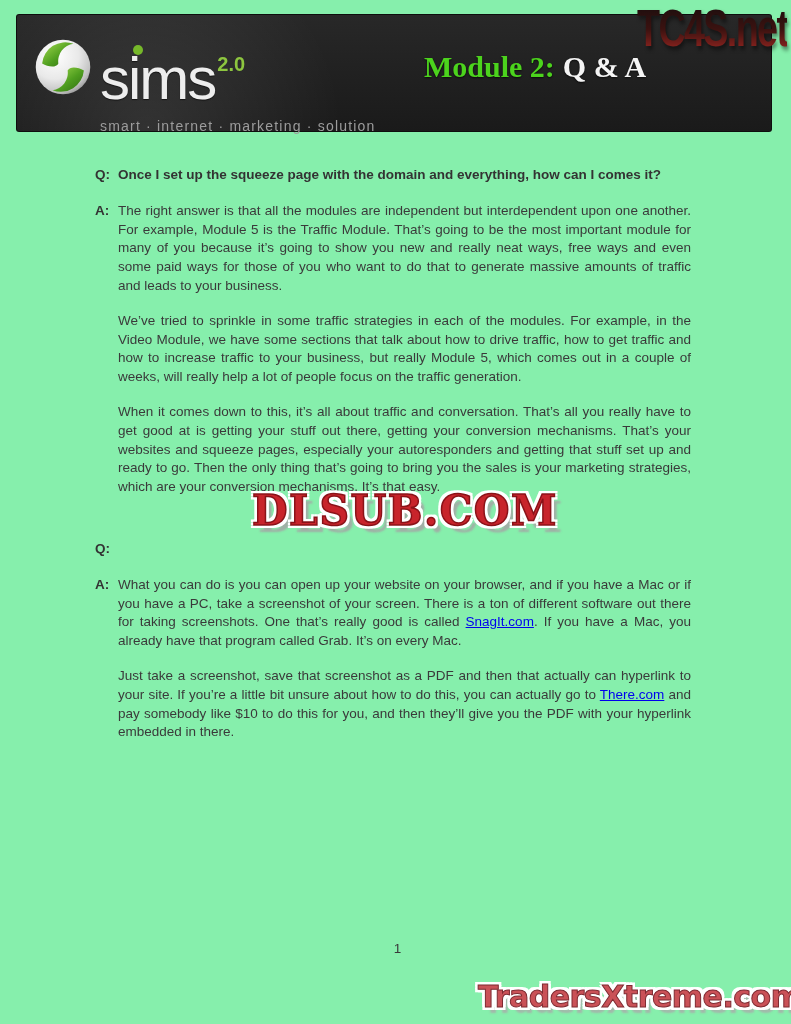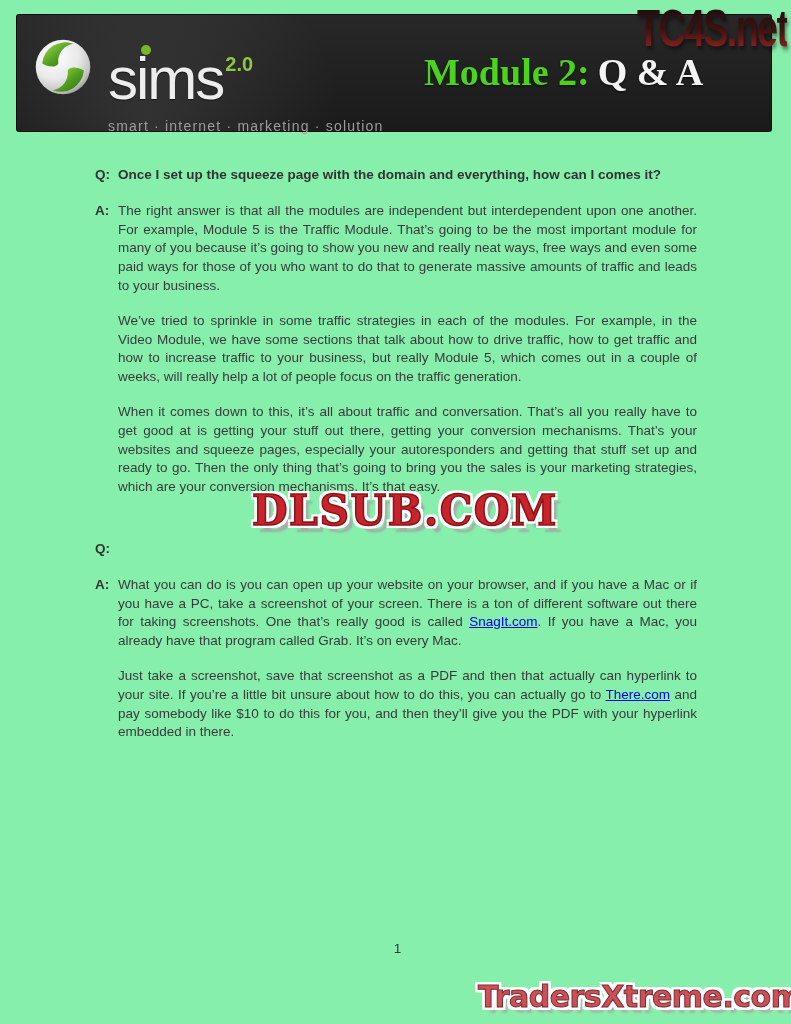--- a/index.html
+++ b/index.html
@@ -11,34 +11,34 @@
   
   .banner{
     position:absolute;left:16px;top:14px;width:756px;height:118px;border-radius:3px;
     background:
       radial-gradient(circle 280px at 130px 115px, rgba(255,255,255,0.10), rgba(255,255,255,0) 70%),
       linear-gradient(180deg,#282828,#1a1a1a);
     box-shadow:inset 0 0 0 1px #0e0e0e;
   }
   .logo-wrap{position:absolute;left:18px;top:20px;display:flex;align-items:flex-start;}
   .sphere{width:58px;height:58px;margin-top:4px;}
-  .logo-text{margin-left:16px;position:relative;}
+  .logo-text{margin-left:8px;position:relative;}
   .brand-line{position:relative;line-height:60px;white-space:nowrap;}
   .brand{
     font-size:60px;letter-spacing:-2px;color:#ededed;font-weight:400;
     text-shadow:0 1px 1px rgba(0,0,0,0.6);
   }
   .i-dot{position:absolute;left:33px;top:11px;width:10px;height:10px;border-radius:50%;
     background:#76b82a;}
   .version{font-size:20px;color:#8dc63f;font-weight:700;vertical-align:28px;margin-left:2px;}
   .tagline{font-size:14px;color:#9c9c9c;letter-spacing:1.2px;margin-top:-6px;white-space:nowrap;}
 
   .module-title{
     position:absolute;left:408px;top:36px;white-space:nowrap;
-    font-family:"Liberation Serif",serif;font-weight:700;font-size:38px;
+    font-family:"Liberation Serif",serif;font-weight:700;font-size:30px;
   }
   .module-green{color:#4cd31d;text-shadow:0 1px 2px rgba(0,0,0,0.7);}
   .module-white{color:#f4f4f4;margin-left:8px;text-shadow:0 1px 2px rgba(0,0,0,0.7);}
 
   
   .wm-tc4s{
     position:absolute;right:4px;top:-2px;z-index:5;
     font-family:"Liberation Sans",sans-serif;font-weight:700;font-size:46px;letter-spacing:-2px;
     transform:scale(0.82,1.12);transform-origin:100% 0;
     background:linear-gradient(180deg,#1c0e0e 12%,#3c1210 52%,#9c2722 92%);
@@ -65,21 +65,21 @@
   }
 
   
   .content{position:absolute;left:95px;top:166px;width:605px;font-size:13.5px;line-height:18.8px;}
   .qa-section{margin:0 0 27px 0;}
   .qa-row{display:flex;align-items:flex-start;}
   .qa-label{flex:0 0 23px;font-weight:700;color:#333;}
   .qa-body{flex:1;min-width:0;}
   .q-row{margin-bottom:17px;}
   .q-row .qa-body p{font-weight:700;color:#333;margin:0;text-align:justify;}
-  .a-row .qa-body p{margin:0 3px 16px 0;text-align:justify;}
+  .a-row .qa-body p{margin:0 9px 16px 0;text-align:justify;}
   .a-row .qa-body p:last-child{margin-bottom:16px;}
   a.doc-link{color:#0000ee;text-decoration:underline;cursor:pointer;}
 
   .page-number{position:absolute;left:95px;top:941px;width:605px;text-align:center;
     font-size:13.5px;color:#3a3a3a;}
 </style>
 </head>
 <body>
 
 <div class="page">

